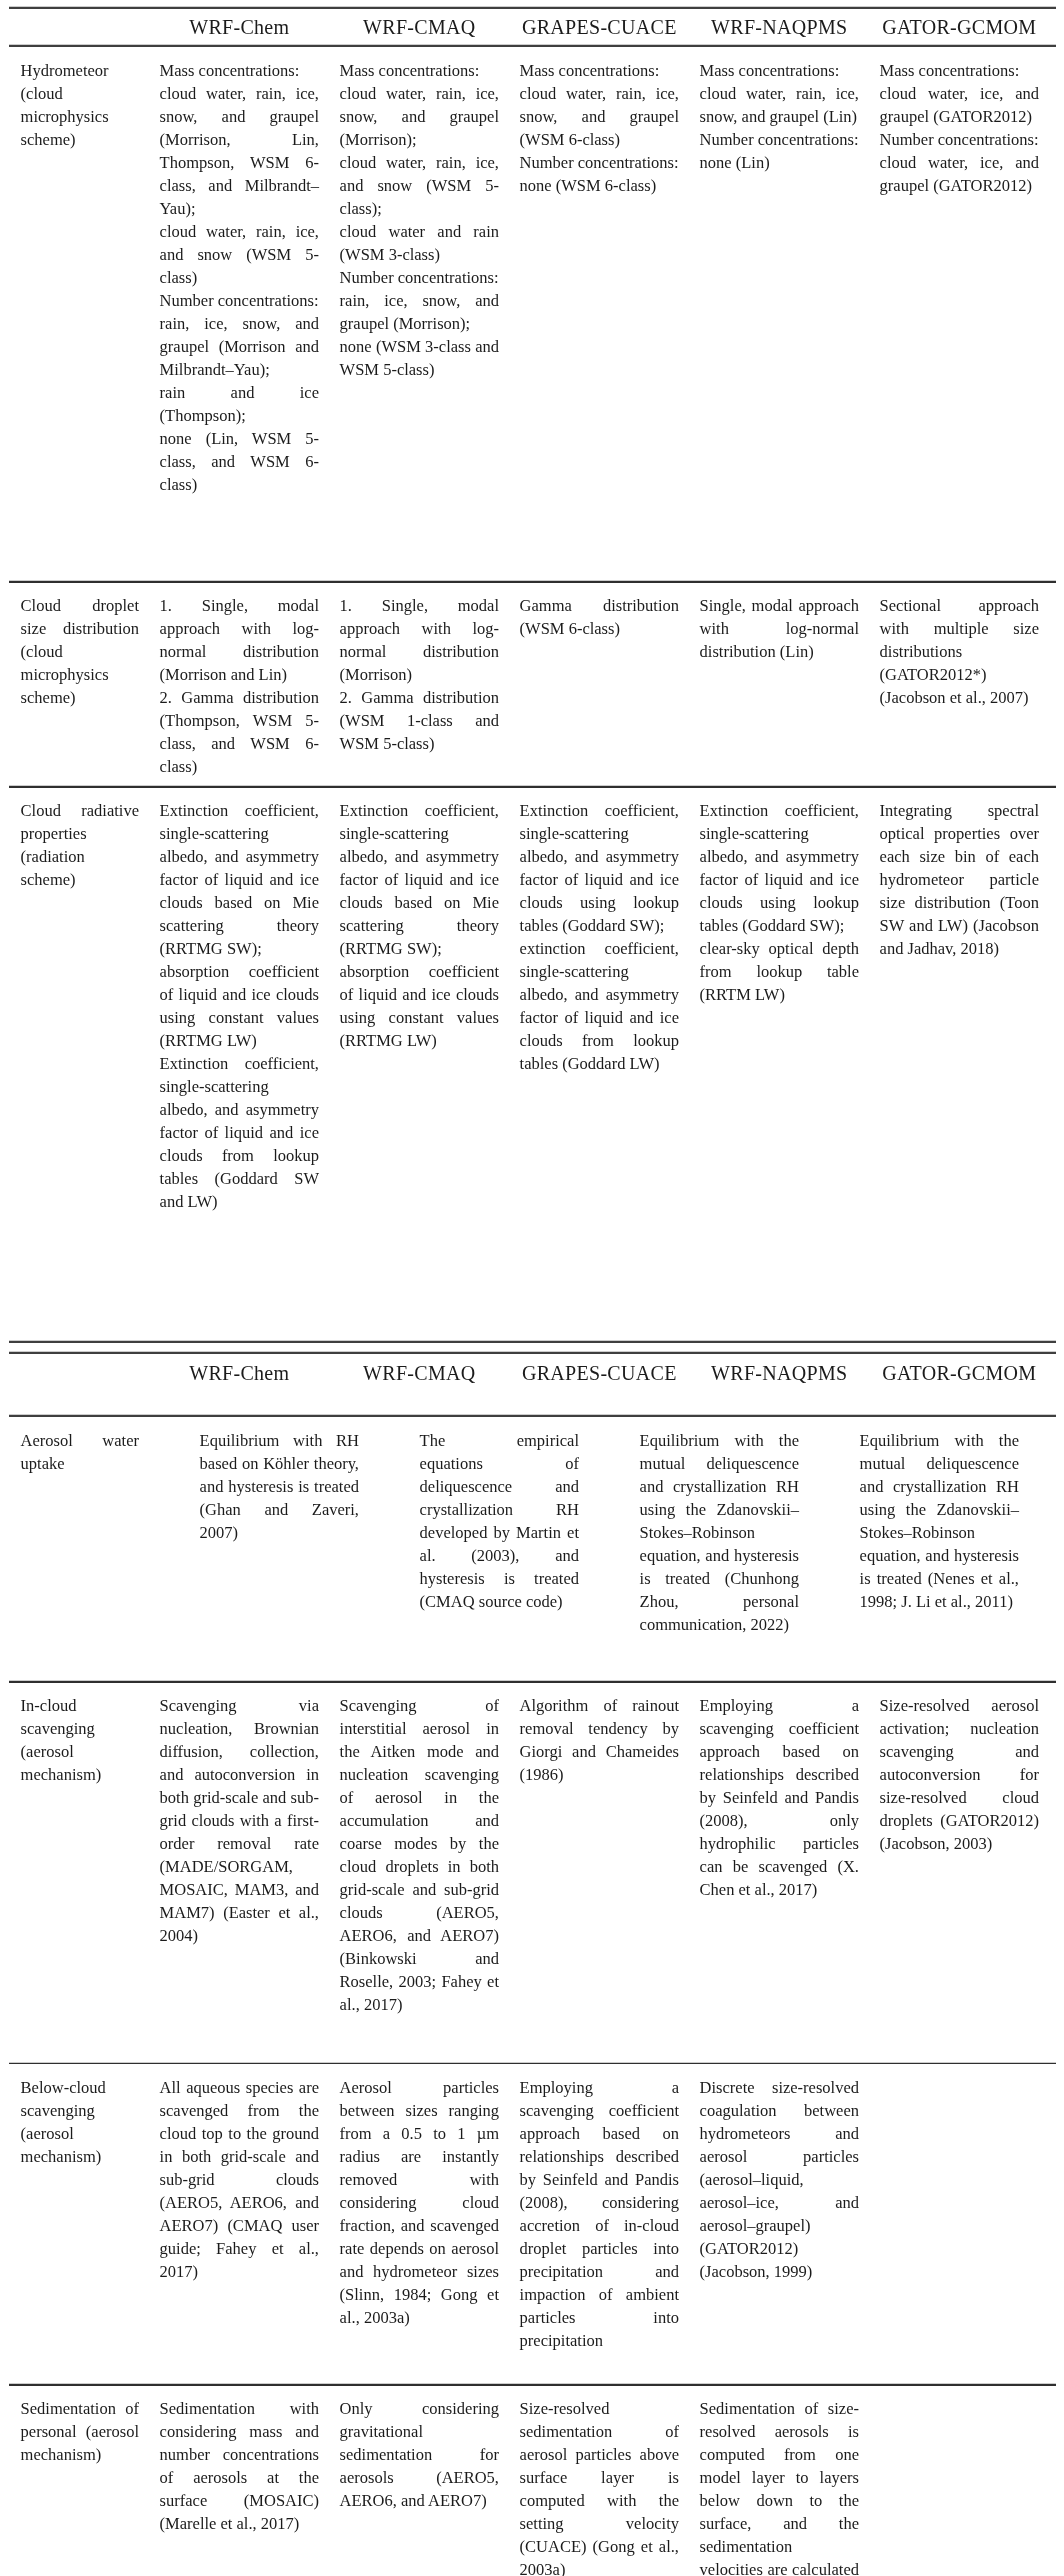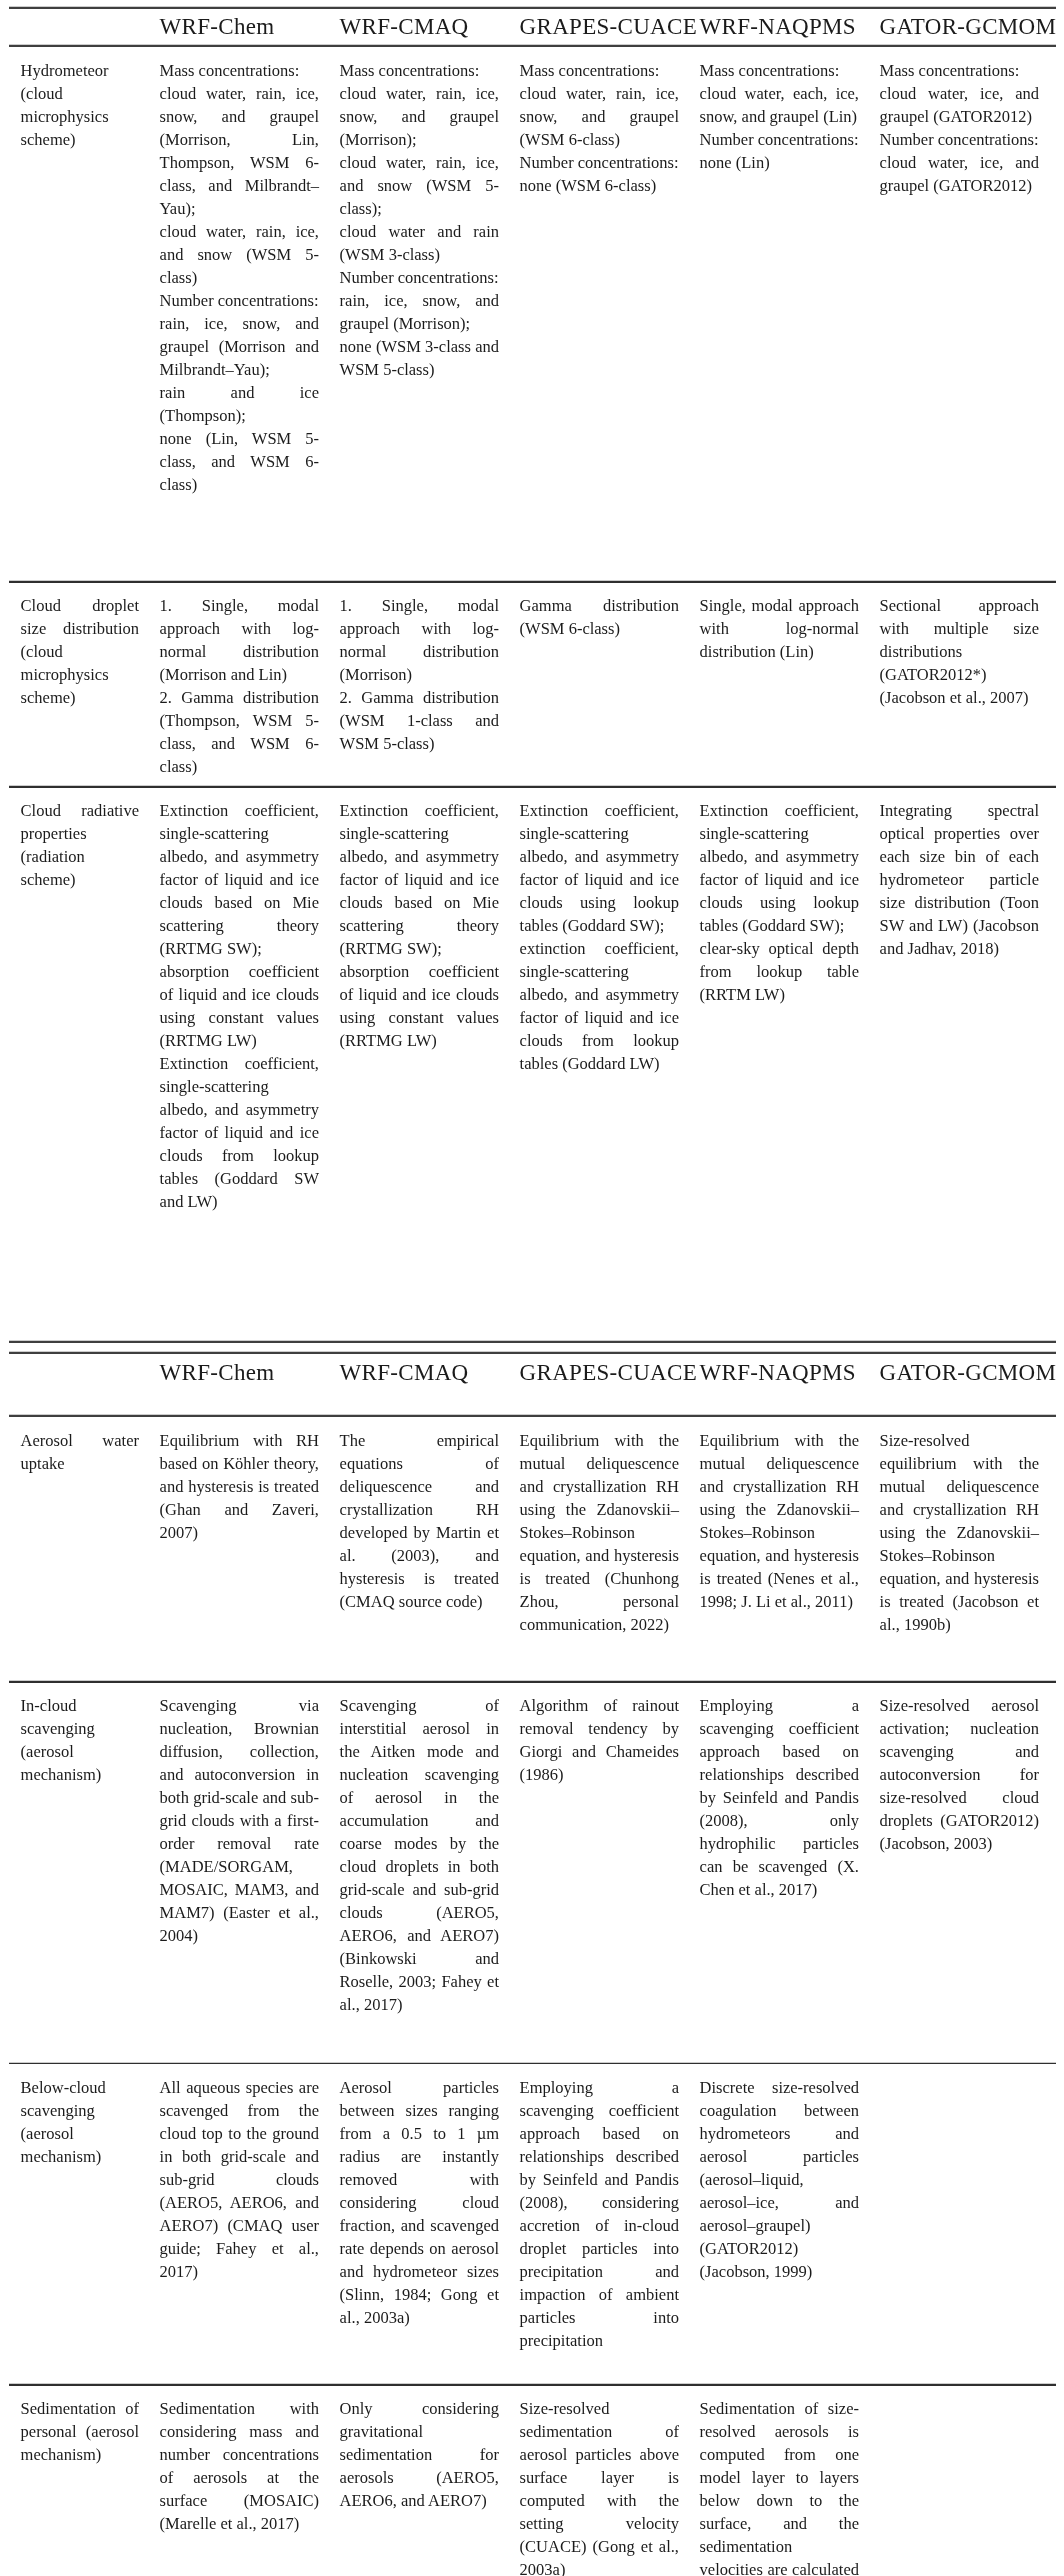--- a/index.html
+++ b/index.html
@@ -38,23 +38,23 @@
   }
   .cell {
     padding: 11.3px 20.6px 8.2px 0;
     box-sizing: border-box;
   }
   .grid.header-row .cell {
     padding-top: 8.2px;
     padding-bottom: 5.2px;
   }
   .cell.head {
-    font-size: 23px;
+    font-size: 20px;
     line-height: 20.6px;
-    text-align: left;
+    text-align: center;
     white-space: nowrap;
     letter-spacing: 0.3px;
     font-family: Liberation Serif, serif;
   }
   .para {
     margin: 0;
     font-size: 16.5px;
     line-height: 23px;
     text-align: justify;
     text-justify: inter-word;
@@ -101,21 +101,21 @@
             <p class="para">none (WSM 3-class and WSM 5-class)</p>
           </div>
           <div class="cell data">
             <p class="para">Mass concentrations:</p>
             <p class="para">cloud water, rain, ice, snow, and graupel (WSM 6-class)</p>
             <p class="para">Number concentrations:</p>
             <p class="para">none (WSM 6-class)</p>
           </div>
           <div class="cell data">
             <p class="para">Mass concentrations:</p>
-            <p class="para">cloud water, each, ice, snow, and graupel (Lin)</p>
+            <p class="para">cloud water, rain, ice, snow, and graupel (Lin)</p>
             <p class="para">Number concentrations:</p>
             <p class="para">none (Lin)</p>
           </div>
           <div class="cell data">
             <p class="para">Mass concentrations:</p>
             <p class="para">cloud water, ice, and graupel (GATOR2012)</p>
             <p class="para">Number concentrations:</p>
             <p class="para">cloud water, ice, and graupel (GATOR2012)</p>
           </div>
         </div>
@@ -175,21 +175,21 @@
         <div class="hrule outer"></div>
         <div class="grid header-row" style="min-height: 61px;">
           <div class="cell head"></div>
           <div class="cell head"><span>WRF-Chem</span></div>
           <div class="cell head"><span>WRF-CMAQ</span></div>
           <div class="cell head"><span>GRAPES-CUACE</span></div>
           <div class="cell head"><span>WRF-NAQPMS</span></div>
           <div class="cell head"><span>GATOR-GCMOM</span></div>
         </div>
         <div class="hrule outer"></div>
-        <div class="grid body-row" style="min-height: 264px;">
+        <div class="grid body-row" style="min-height: 264px; gap: 40px;">
           <div class="cell label">
             <p class="para">Aerosol water uptake</p>
           </div>
           <div class="cell data">
             <p class="para">Equilibrium with RH based on Köhler theory, and hysteresis is treated (Ghan and Zaveri, 2007)</p>
           </div>
           <div class="cell data">
             <p class="para">The empirical equations of deliquescence and crystallization RH developed by Martin et al. (2003), and hysteresis is treated (CMAQ source code)</p>
           </div>
           <div class="cell data">

